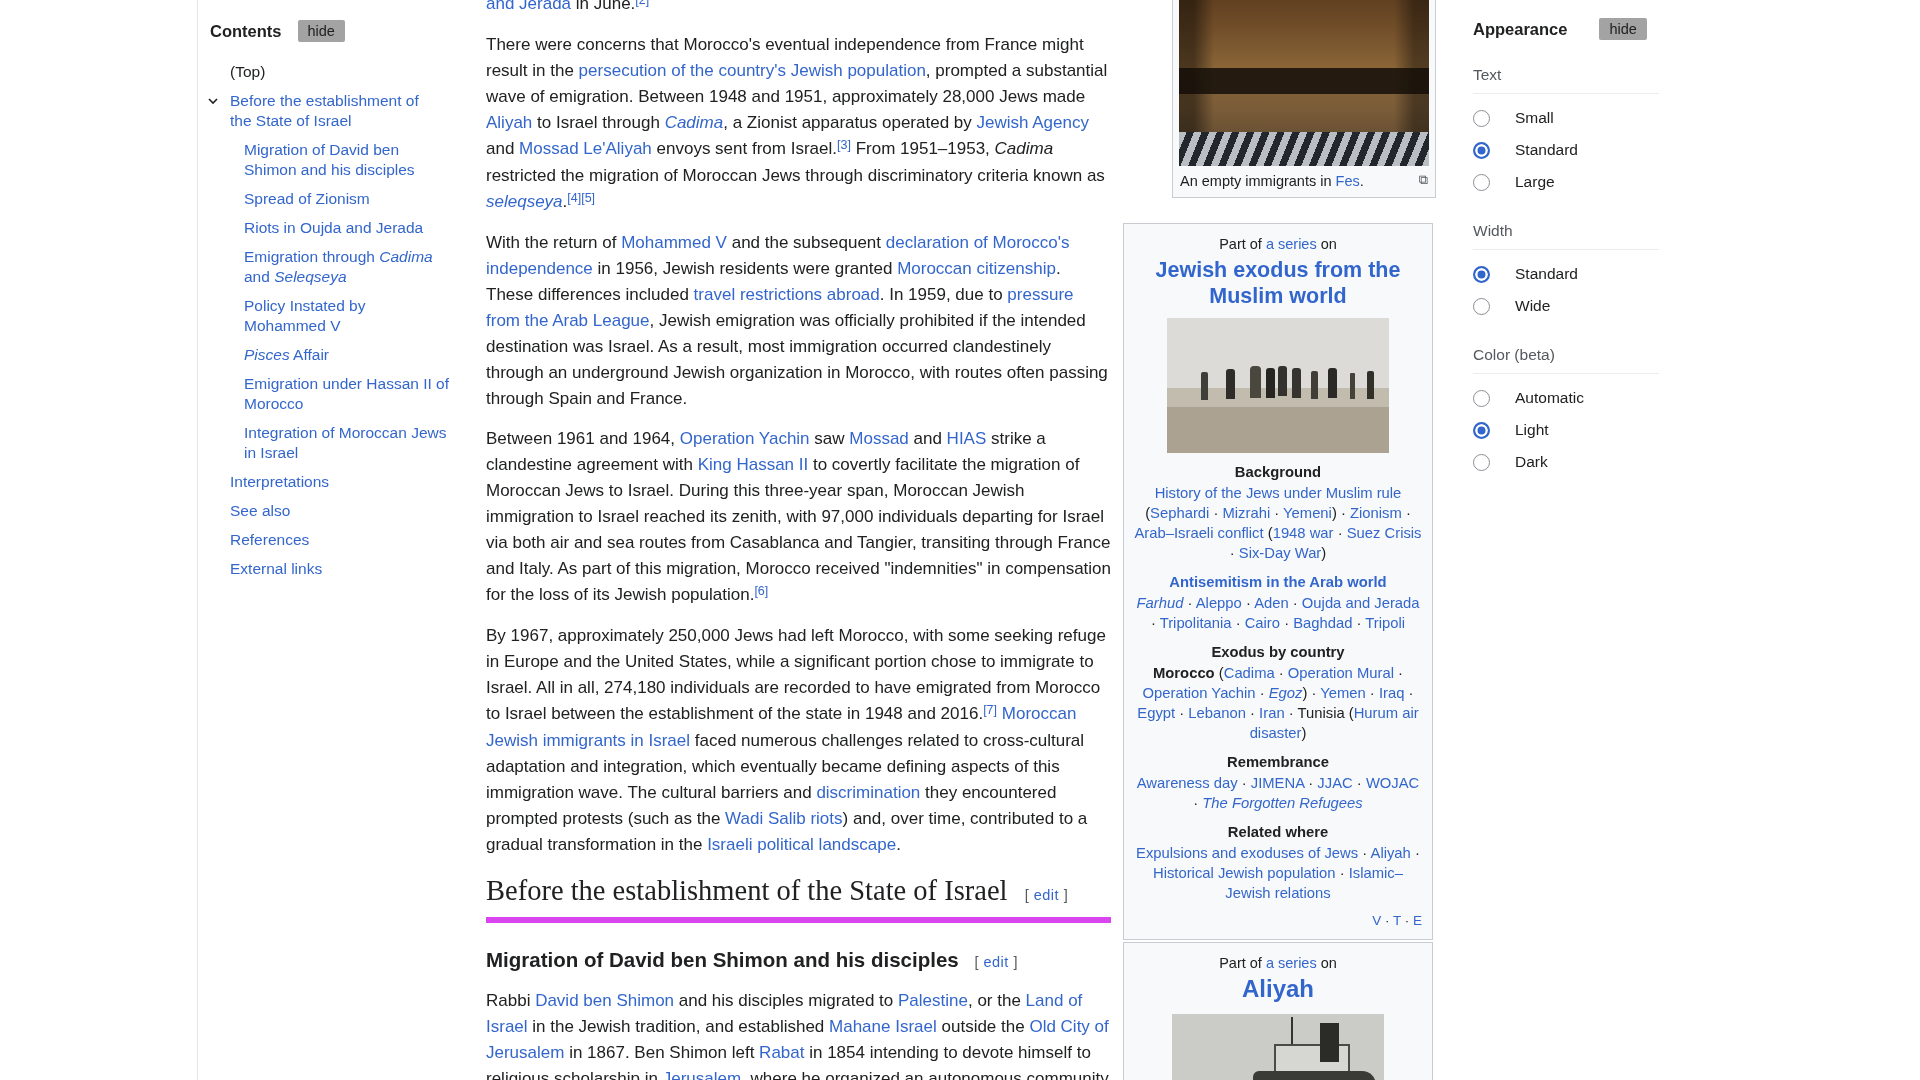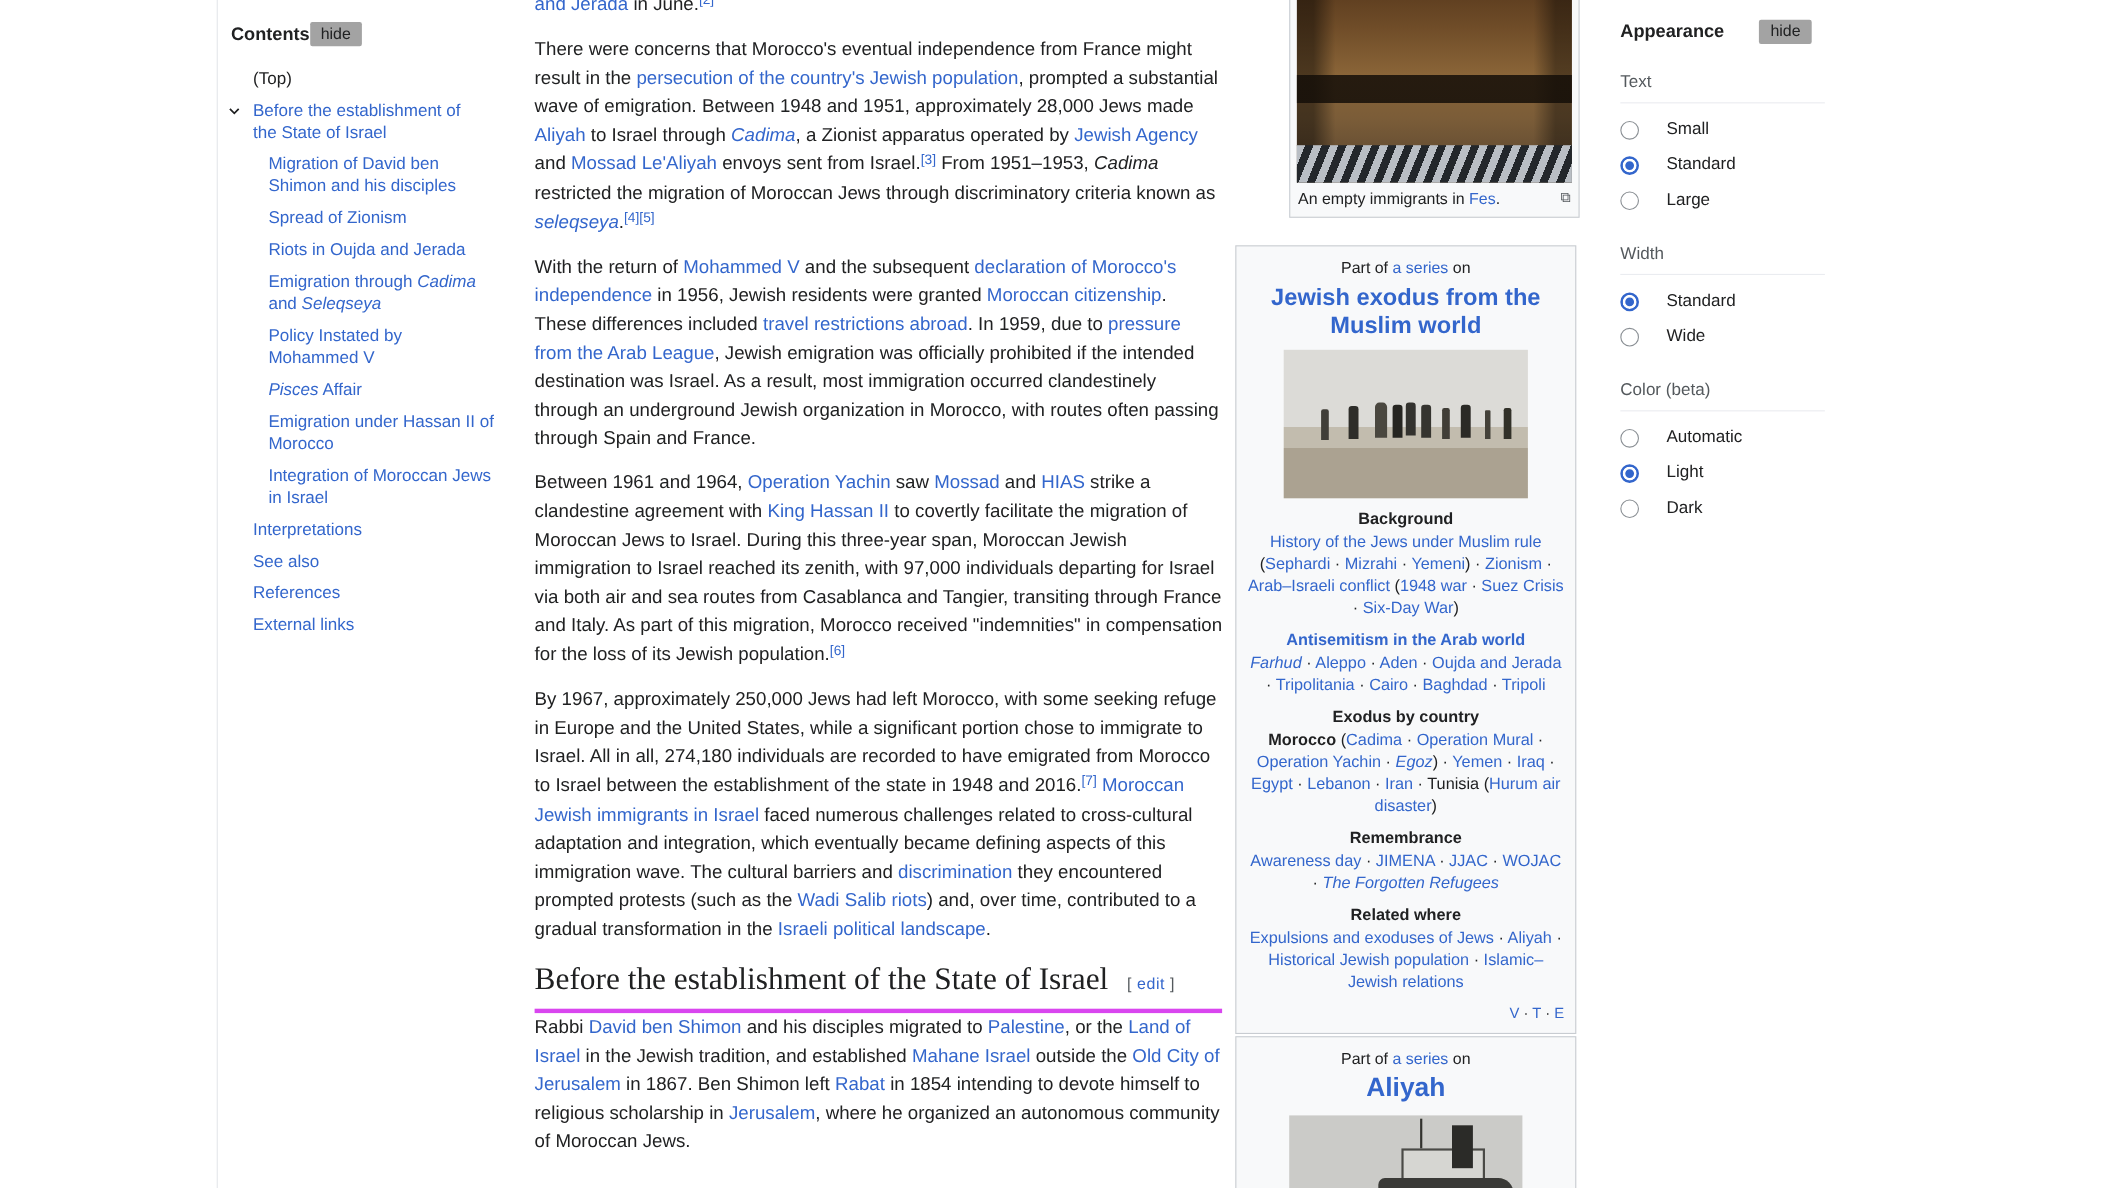--- a/index.html
+++ b/index.html
@@ -13,34 +13,34 @@
 
   
   .seg {}
   .lk { color:#3366cc; cursor:pointer; }
   .it { font-style:italic; }
   .bd { font-weight:bold; }
   .ref { color:#3366cc; font-size:12.5px; position:relative; top:-5px; cursor:pointer; }
 
   
   .toc { position:absolute; left:210px; top:20px; width:250px; font-size:15.5px; line-height:20px; }
-  .toc-header { display:flex; align-items:center; margin-bottom:20px; }
+  .toc-header { display:flex; align-items:center; gap:16px; margin-bottom:20px; }
   .toc-title { font-weight:bold; font-size:16.5px; color:#202122; }
   .btn-hide { background:#a3a3a3; border:none; border-radius:2px; padding:3px 10px;
               font-size:14.5px; color:#202122; font-family:inherit; cursor:pointer; }
   .toc-item { position:relative; margin:0 0 9px 0; padding-left:20px; width:212px; color:#3366cc; cursor:pointer; }
   .toc-item.plain { color:#202122; }
   .toc-item.sub { margin-left:14px; width:206px; }
   .toc-chev { position:absolute; left:-4px; top:3px; width:14px; height:14px; }
 
   
   .content { position:absolute; left:486px; top:-9px; width:625px; font-size:17px; line-height:26px; }
   .content p { margin:0 0 14px 0; }
   .h2-row { font-family:"Liberation Serif", serif; font-weight:400; font-size:28.5px; line-height:38px;
-            margin-top:3px; padding-bottom:3px; border-bottom:4px solid #d946ef; }
+            margin-top:3px; padding-bottom:3px; border-bottom:6px solid #d946ef; }
   .h3-row { font-weight:bold; font-size:20.5px; line-height:26px; margin:24px 0 13px 0; }
   .edit { font-family:"Liberation Sans", sans-serif; font-size:14.5px; font-weight:normal;
           color:#54595d; margin-left:10px; letter-spacing:.5px; }
 
   
   .thumb { position:absolute; left:1172px; top:-96px; width:256px; background:#f8f9fa;
            border:1px solid #c8ccd1; padding:3px; }
   .thumb-img { width:250px; height:258px; margin:0 auto; cursor:pointer;
     background:
       repeating-linear-gradient(112deg, #b9bec4 0 7px, #23272b 7px 14px),
@@ -134,20 +134,24 @@
     <p><span class="seg">There were concerns that Morocco's eventual independence from France might result in the </span><span class="seg lk">persecution of the country's Jewish population</span><span class="seg">, prompted a substantial wave of emigration. Between 1948 and 1951, approximately 28,000 Jews made </span><span class="seg lk">Aliyah</span><span class="seg"> to Israel through </span><span class="seg lk it">Cadima</span><span class="seg">, a Zionist apparatus operated by </span><span class="seg lk">Jewish Agency</span><span class="seg"> and </span><span class="seg lk">Mossad Le'Aliyah</span><span class="seg"> envoys sent from Israel.</span><span class="seg ref">[3]</span><span class="seg"> From 1951–1953, </span><span class="seg it">Cadima</span><span class="seg"> restricted the migration of Moroccan Jews through discriminatory criteria known as </span><span class="seg lk it">seleqseya</span><span class="seg">.</span><span class="seg ref">[4][5]</span></p>
     <p><span class="seg">With the return of </span><span class="seg lk">Mohammed V</span><span class="seg"> and the subsequent </span><span class="seg lk">declaration of Morocco's independence</span><span class="seg"> in 1956, Jewish residents were granted </span><span class="seg lk">Moroccan citizenship</span><span class="seg">. These differences included </span><span class="seg lk">travel restrictions abroad</span><span class="seg">. In 1959, due to </span><span class="seg lk">pressure from the Arab League</span><span class="seg">, Jewish emigration was officially prohibited if the intended destination was Israel. As a result, most immigration occurred clandestinely through an underground Jewish organization in Morocco, with routes often passing through Spain and France.</span></p>
     <p><span class="seg">Between 1961 and 1964, </span><span class="seg lk">Operation Yachin</span><span class="seg"> saw </span><span class="seg lk">Mossad</span><span class="seg"> and </span><span class="seg lk">HIAS</span><span class="seg"> strike a clandestine agreement with </span><span class="seg lk">King Hassan II</span><span class="seg"> to covertly facilitate the migration of Moroccan Jews to Israel. During this three-year span, Moroccan Jewish immigration to Israel reached its zenith, with 97,000 individuals departing for Israel via both air and sea routes from Casablanca and Tangier, transiting through France and Italy. As part of this migration, Morocco received "indemnities" in compensation for the loss of its Jewish population.</span><span class="seg ref">[6]</span></p>
     <p><span class="seg">By 1967, approximately 250,000 Jews had left Morocco, with some seeking refuge in Europe and the United States, while a significant portion chose to immigrate to Israel. All in all, 274,180 individuals are recorded to have emigrated from Morocco to Israel between the establishment of the state in 1948 and 2016.</span><span class="seg ref">[7]</span><span class="seg"> </span><span class="seg lk">Moroccan Jewish immigrants in Israel</span><span class="seg"> faced numerous challenges related to cross-cultural adaptation and integration, which eventually became defining aspects of this immigration wave. The cultural barriers and </span><span class="seg lk">discrimination</span><span class="seg"> they encountered prompted protests (such as the </span><span class="seg lk">Wadi Salib riots</span><span class="seg">) and, over time, contributed to a gradual transformation in the </span><span class="seg lk">Israeli political landscape</span><span class="seg">.</span></p>
 
     <div class="h2-row">
       <span>Before the establishment of the State of Israel</span>
       <span class="edit"><span class="seg">[ </span><span class="seg lk">edit</span><span class="seg"> ]</span></span>
     </div>
 
+    <div class="h3-row">
+      <span>Migration of David ben Shimon and his disciples</span>
+      <span class="edit"><span class="seg">[ </span><span class="seg lk">edit</span><span class="seg"> ]</span></span>
+    </div>
 
     <p><span class="seg">Rabbi </span><span class="seg lk">David ben Shimon</span><span class="seg"> and his disciples migrated to </span><span class="seg lk">Palestine</span><span class="seg">, or the </span><span class="seg lk">Land of Israel</span><span class="seg"> in the Jewish tradition, and established </span><span class="seg lk">Mahane Israel</span><span class="seg"> outside the </span><span class="seg lk">Old City of Jerusalem</span><span class="seg"> in 1867. Ben Shimon left </span><span class="seg lk">Rabat</span><span class="seg"> in 1854 intending to devote himself to religious scholarship in </span><span class="seg lk">Jerusalem</span><span class="seg">, where he organized an autonomous community of Moroccan Jews.</span></p>
 
   </main>
 
   <figure class="thumb">
     <div class="thumb-img"></div>
     <figcaption class="thumb-caption">
       <span><span class="seg">An empty immigrants in </span><span class="seg lk">Fes</span><span class="seg">.</span></span>
       <span class="magnify">⧉</span>

